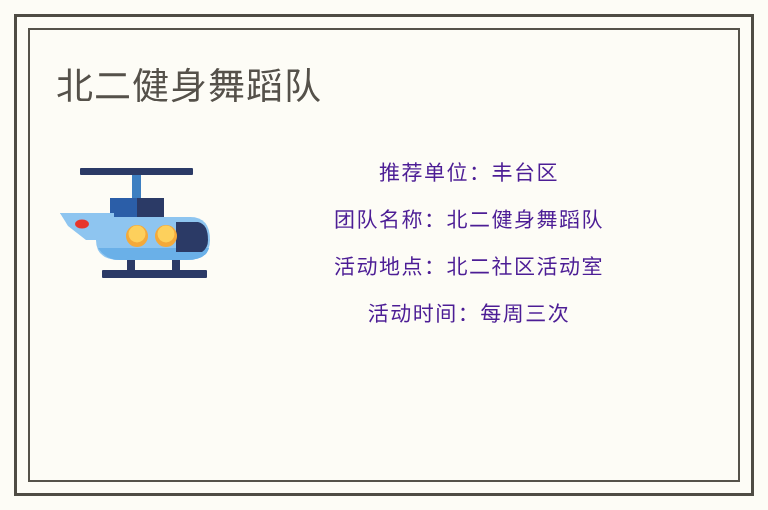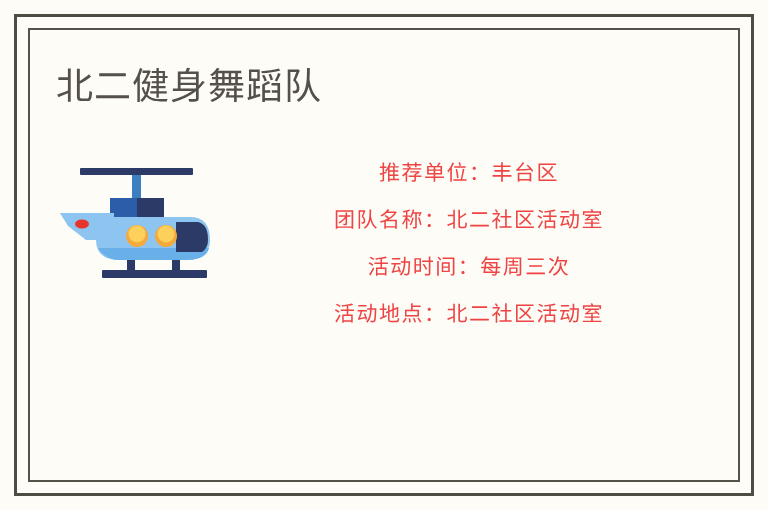--- a/index.html
+++ b/index.html
@@ -86,21 +86,21 @@
     position: absolute;
     left: 196px;
     top: 0px;
     width: 490px;
     text-align: center;
   }
   .info-line {
     font-family: "DejaVu Sans", "Liberation Sans", sans-serif;
     font-size: 21px;
     line-height: 47px;
-    color: #ef4444;
+    color: #4c1d95;
     letter-spacing: 1.5px;
     white-space: nowrap;
   }
 </style>
 </head>
 <body>
 
 <div class="page">
 
   <div class="frame-outer"></div>
@@ -138,19 +138,19 @@
 
         <rect x="69" y="100" width="8" height="12" fill="#2b3a66"></rect>
         <rect x="114" y="100" width="8" height="12" fill="#2b3a66"></rect>
 
         <rect x="44" y="110" width="105" height="8" rx="1" fill="#2b3a66"></rect>
       </svg>
     </div>
 
     <div class="info-block">
       <div class="info-line">推荐单位：丰台区</div>
-      <div class="info-line">团队名称：北二社区活动室</div>
+      <div class="info-line">团队名称：北二健身舞蹈队</div>
+      <div class="info-line">活动地点：北二社区活动室</div>
       <div class="info-line">活动时间：每周三次</div>
-      <div class="info-line">活动地点：北二社区活动室</div>
     </div>
 
   </div>
 </div>
 
 </body></html>

